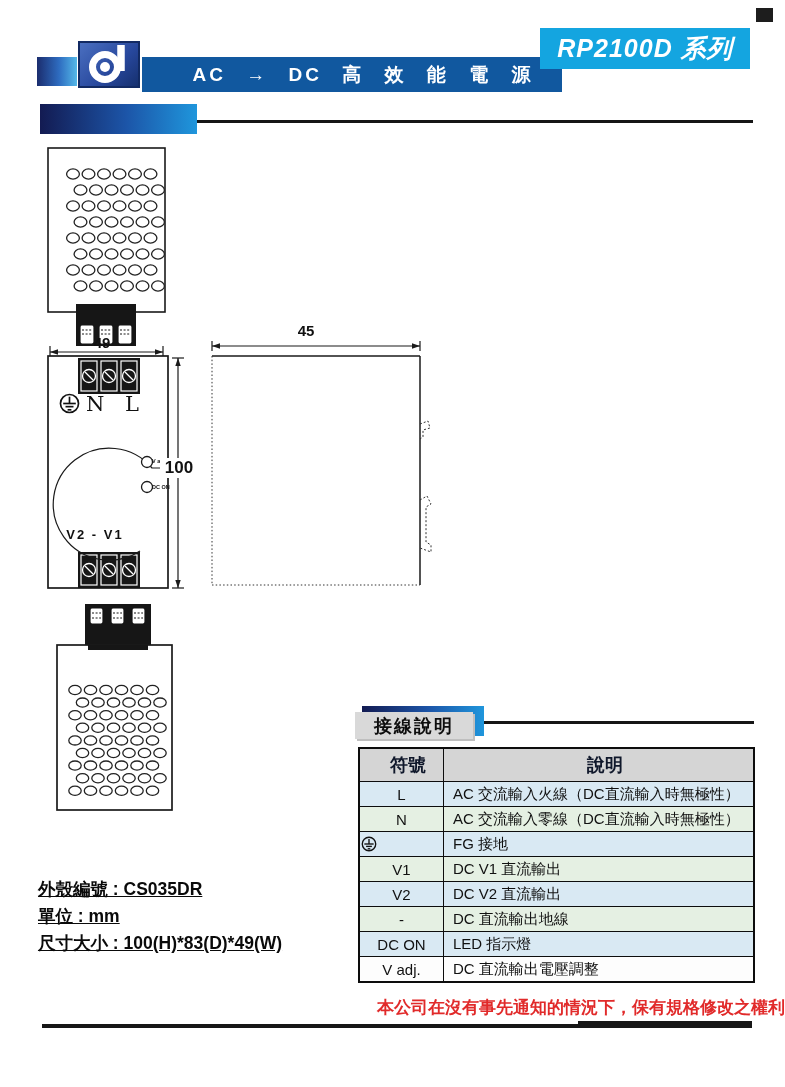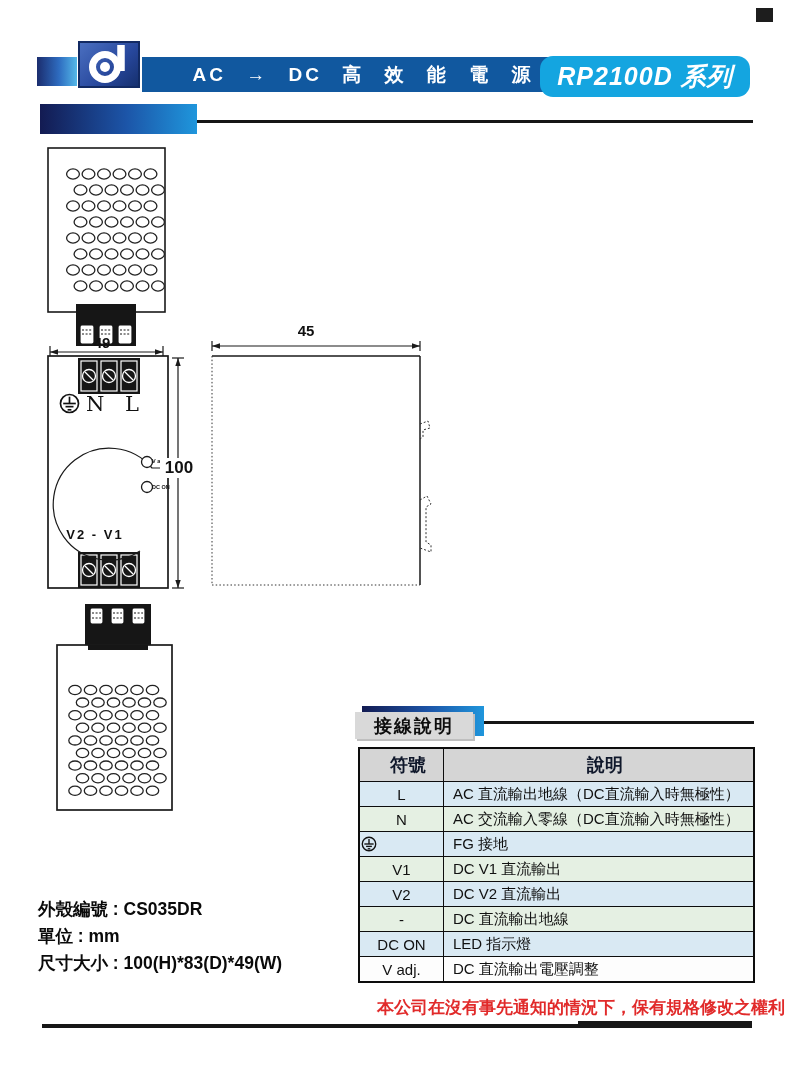--- a/index.html
+++ b/index.html
@@ -9,22 +9,22 @@
 
   
   .grad-chip{left:37px;top:57px;width:40px;height:29px;
              background:linear-gradient(90deg,#1b2d6e 0%,#2e6cc0 55%,#54b8e8 100%);}
   .logo-box{left:78px;top:41px;width:62px;height:47px;
             background:linear-gradient(135deg,#4a6fc0 0%,#27479c 60%,#16306e 100%);
             border:2px solid #122a63;box-sizing:border-box;}
   .main-bar{left:142px;top:57px;width:398px;height:35px;background:#11589f;
             display:flex;align-items:center;justify-content:center;padding-left:22px;}
   .main-bar span{color:#fff;font-weight:bold;font-size:19px;letter-spacing:3px;word-spacing:12px;}
-  .series-badge{left:540px;top:56px;width:210px;height:41px;background:#14a5e0;
-            display:flex;align-items:center;justify-content:center;border-radius:13px;}
+  .series-badge{left:540px;top:28px;width:210px;height:41px;background:#14a5e0;
+            display:flex;align-items:center;justify-content:center;}
   .series-badge span{color:#fff;font-weight:800;font-style:italic;font-size:25px;letter-spacing:1px;}
   .corner-mark{left:756px;top:8px;width:17px;height:14px;background:#1d1d1d;}
 
   
   .sec-line{height:3px;background:#161616;}
   .sec-grad{background:linear-gradient(90deg,#131b52 0%,#1c55a8 55%,#1f96dc 100%);}
   .sec-box{background:#d9d9d9;box-shadow:2px 2px 0 #bfbfbf;display:flex;align-items:center;justify-content:center;}
   .sec-box span{font-weight:bold;color:#0d0d0d;}
   .mech-grad{left:40px;top:104px;width:157px;height:30px;}
   .mech-box{left:32px;top:110px;width:133px;height:28px;}
@@ -39,21 +39,21 @@
   svg{display:block;}
   .dim-label{font-weight:bold;font-size:15px;color:#111;text-align:center;}
   .dim-100{left:160px;top:458px;width:38px;font-size:17px;background:#fff;}
   .front-nl{left:86px;top:392px;font-family:"DejaVu Serif","Liberation Serif",serif;
             font-size:21px;letter-spacing:7px;color:#111;}
   .front-v2v1{left:60px;top:527px;width:70px;text-align:center;font-weight:bold;
             font-size:13px;letter-spacing:2px;color:#111;}
   .tiny-label{font-size:5.5px;color:#111;font-weight:bold;}
 
   
-  .notes{left:38px;top:896px;font-size:17.5px;font-weight:bold;line-height:27px;color:#0a0a0a;}
+  .notes{left:38px;top:876px;font-size:17.5px;font-weight:bold;line-height:27px;color:#0a0a0a;text-decoration:underline;}
 
   
   .wiring-table{left:358px;top:747px;}
   table.wt{border-collapse:collapse;width:397px;border:2.2px solid #0d0d0d;}
   table.wt th{background:#d5d5d5;border:1.6px solid #0d0d0d;height:30px;
               font-size:18px;font-weight:bold;color:#0f172a;padding-left:14px;}
   table.wt td{border:1.6px solid #0d0d0d;height:22px;font-size:15px;color:#111;}
   table.wt td.sym{width:68px;text-align:center;}
   table.wt td.desc{padding-left:9px;}
   table.wt tbody tr:nth-child(odd){background:#d9e9f3;}
@@ -323,21 +323,21 @@
     <table class="wt">
       <thead>
         <tr>
           <th style="width:68px;">符號</th>
           <th>說明</th>
         </tr>
       </thead>
       <tbody>
           <tr>
             <td class="sym">L</td>
-            <td class="desc">AC 直流輸出地線（DC直流輸入時無極性）</td>
+            <td class="desc">AC 交流輸入火線（DC直流輸入時無極性）</td>
           </tr>
           <tr>
             <td class="sym">N</td>
             <td class="desc">AC 交流輸入零線（DC直流輸入時無極性）</td>
           </tr>
           <tr>
             <td class="sym">
               <svg width="16" height="16" viewBox="0 0 20 20">
                 <circle cx="10" cy="10" r="8.4" fill="none" stroke="#111" stroke-width="1.7"></circle>
                 <line x1="10" y1="3.8" x2="10" y2="10" stroke="#111" stroke-width="1.7"></line>

